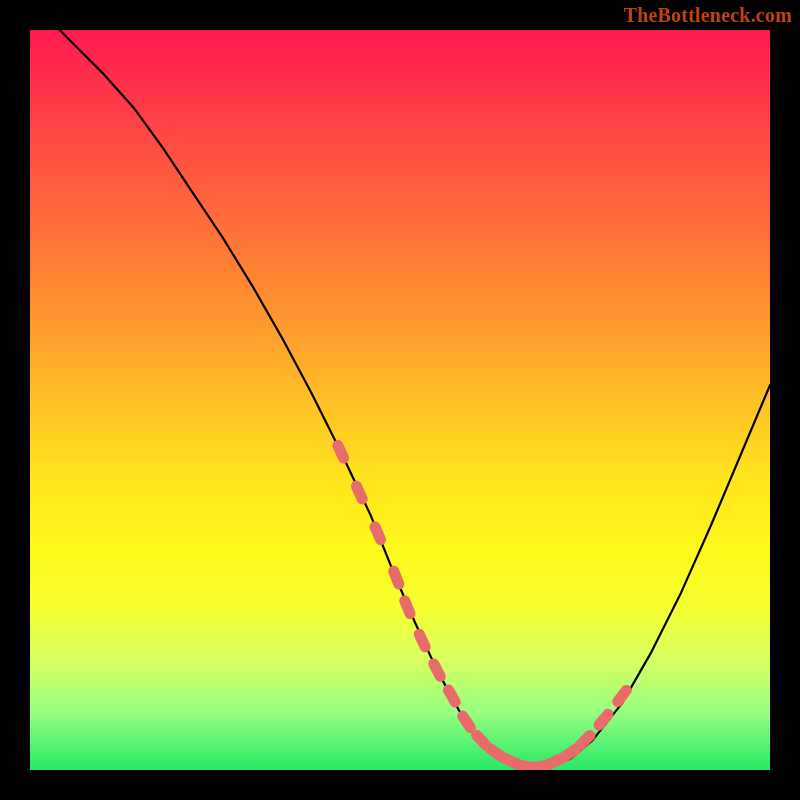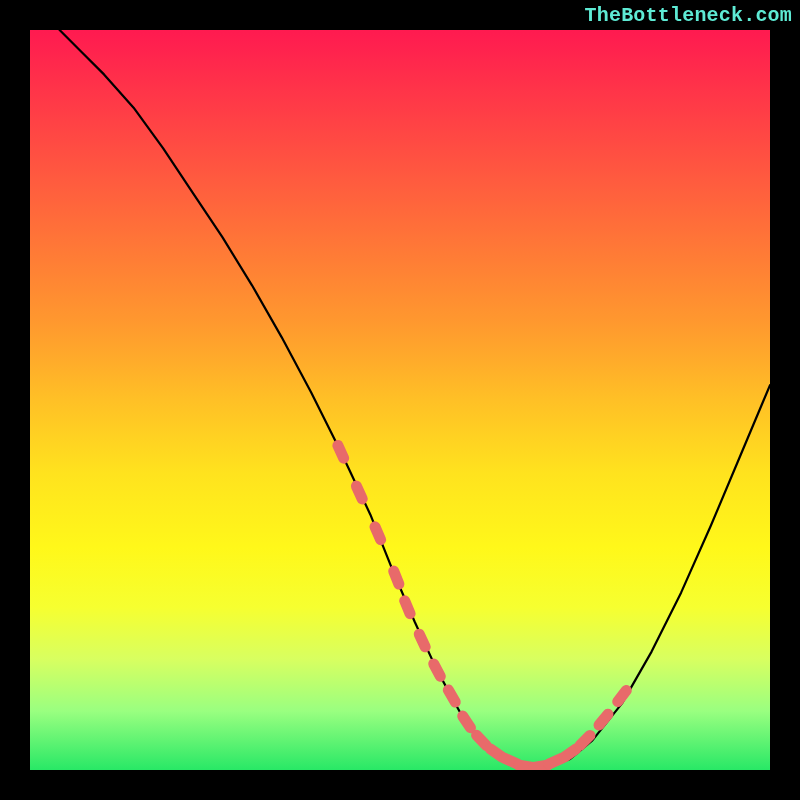--- a/index.html
+++ b/index.html
@@ -36,24 +36,24 @@
       #f6ff30 78%,
       #d8ff60 85%,
       #9aff80 92%,
       #28e866 100%
     );
   }
   .watermark {
     position: absolute;
     top: 4px;
     right: 8px;
-    font-family: Liberation Mono, monospace;
+    font-family: Liberation Serif, serif;
     font-size: 20px;
     font-weight: 600;
-    color: #5eead4;
+    color: #c2410c;
     letter-spacing: 0.2px;
     user-select: none;
   }
   svg {
     position: absolute;
     left: 0;
     top: 0;
   }
 </style>
 </head>

